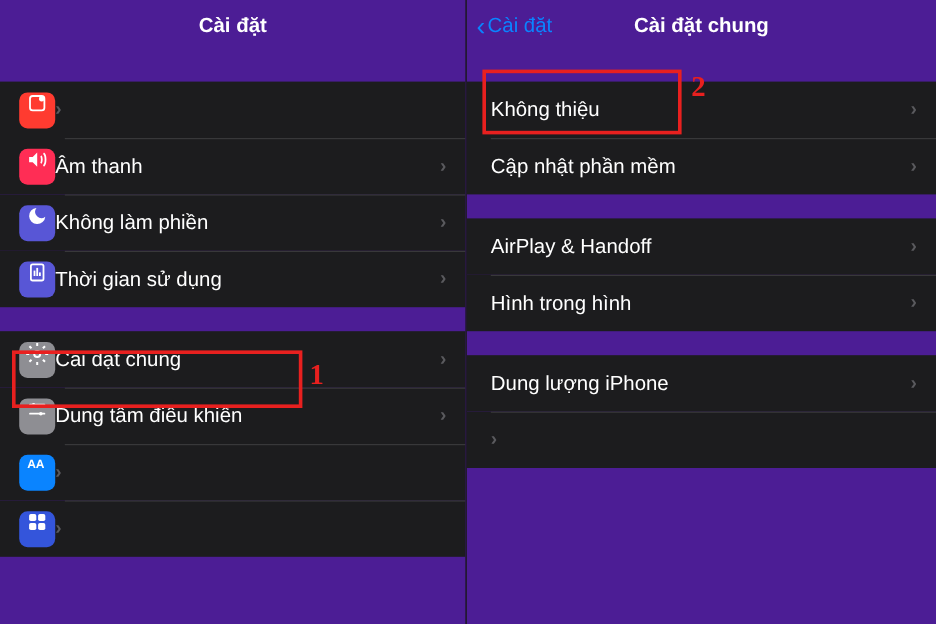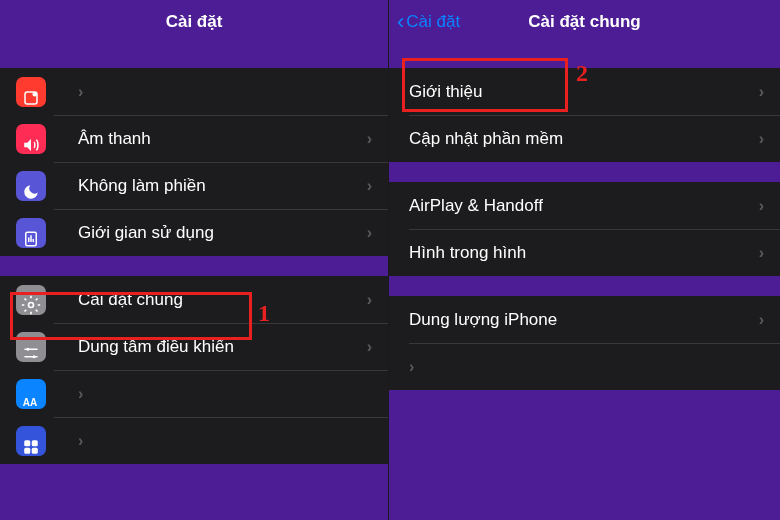--- a/index.html
+++ b/index.html
@@ -67,23 +67,23 @@
       top: 0;
       height: 0.5px;
       background: #38383a;
     }
     .panel-right .row + .row::before { left: 20px; }
     .icon-box {
       width: 30px;
       height: 30px;
       border-radius: 7px;
       display: flex;
-      align-items: flex-end;
+      align-items: flex-start;
       justify-content: center;
-      margin-right: 32px;
+      margin-right: 0;
       flex-shrink: 0;
     }
     .row-label {
       flex: 1;
       font-size: 17px;
       color: #fff;
     }
     .chevron {
       color: #5a5a5e;
       font-size: 16px;
@@ -156,21 +156,21 @@
     </div>
     <div class="row">
       <div class="icon-box" style="background:#5856d6">
         <svg width="18" height="18" viewBox="0 0 24 24" fill="#fff">
             <rect x="5" y="3" width="14" height="18" rx="2" fill="none" stroke="#fff" stroke-width="2"></rect>
             <rect x="8" y="10" width="2" height="6" fill="#fff"></rect>
             <rect x="11" y="7" width="2" height="9" fill="#fff"></rect>
             <rect x="14" y="12" width="2" height="4" fill="#fff"></rect>
           </svg>
       </div>
-      <div class="row-label">Giới gian sử dụng</div>
+      <div class="row-label">Thời gian sử dụng</div>
       <div class="chevron">›</div>
     </div>
   </div>
 
   <div class="group">
     <div class="row">
       <div class="icon-box" style="background:#8e8e93">
         <svg width="20" height="20" viewBox="0 0 24 24" fill="#fff">
             <circle cx="12" cy="12" r="3" fill="none" stroke="#fff" stroke-width="2"></circle>
             <path d="M12 1v3M12 20v3M4.2 4.2l2.1 2.1M17.7 17.7l2.1 2.1M1 12h3M20 12h3M4.2 19.8l2.1-2.1M17.7 6.3l2.1-2.1" stroke="#fff" stroke-width="2"></path>
@@ -217,21 +217,21 @@
   <div class="header">
     <div class="back-btn">
       <span class="back-chevron">‹</span>
       <span>Cài đặt</span>
     </div>
     <div class="header-title">Cài đặt chung</div>
   </div>
 
   <div class="group group-first">
     <div class="row">
-      <div class="row-label">Giới thiệu</div>
+      <div class="row-label">Không thiệu</div>
       <div class="chevron">›</div>
     </div>
     <div class="row">
       <div class="row-label">Cập nhật phần mềm</div>
       <div class="chevron">›</div>
     </div>
   </div>
 
   <div class="group">
     <div class="row">

